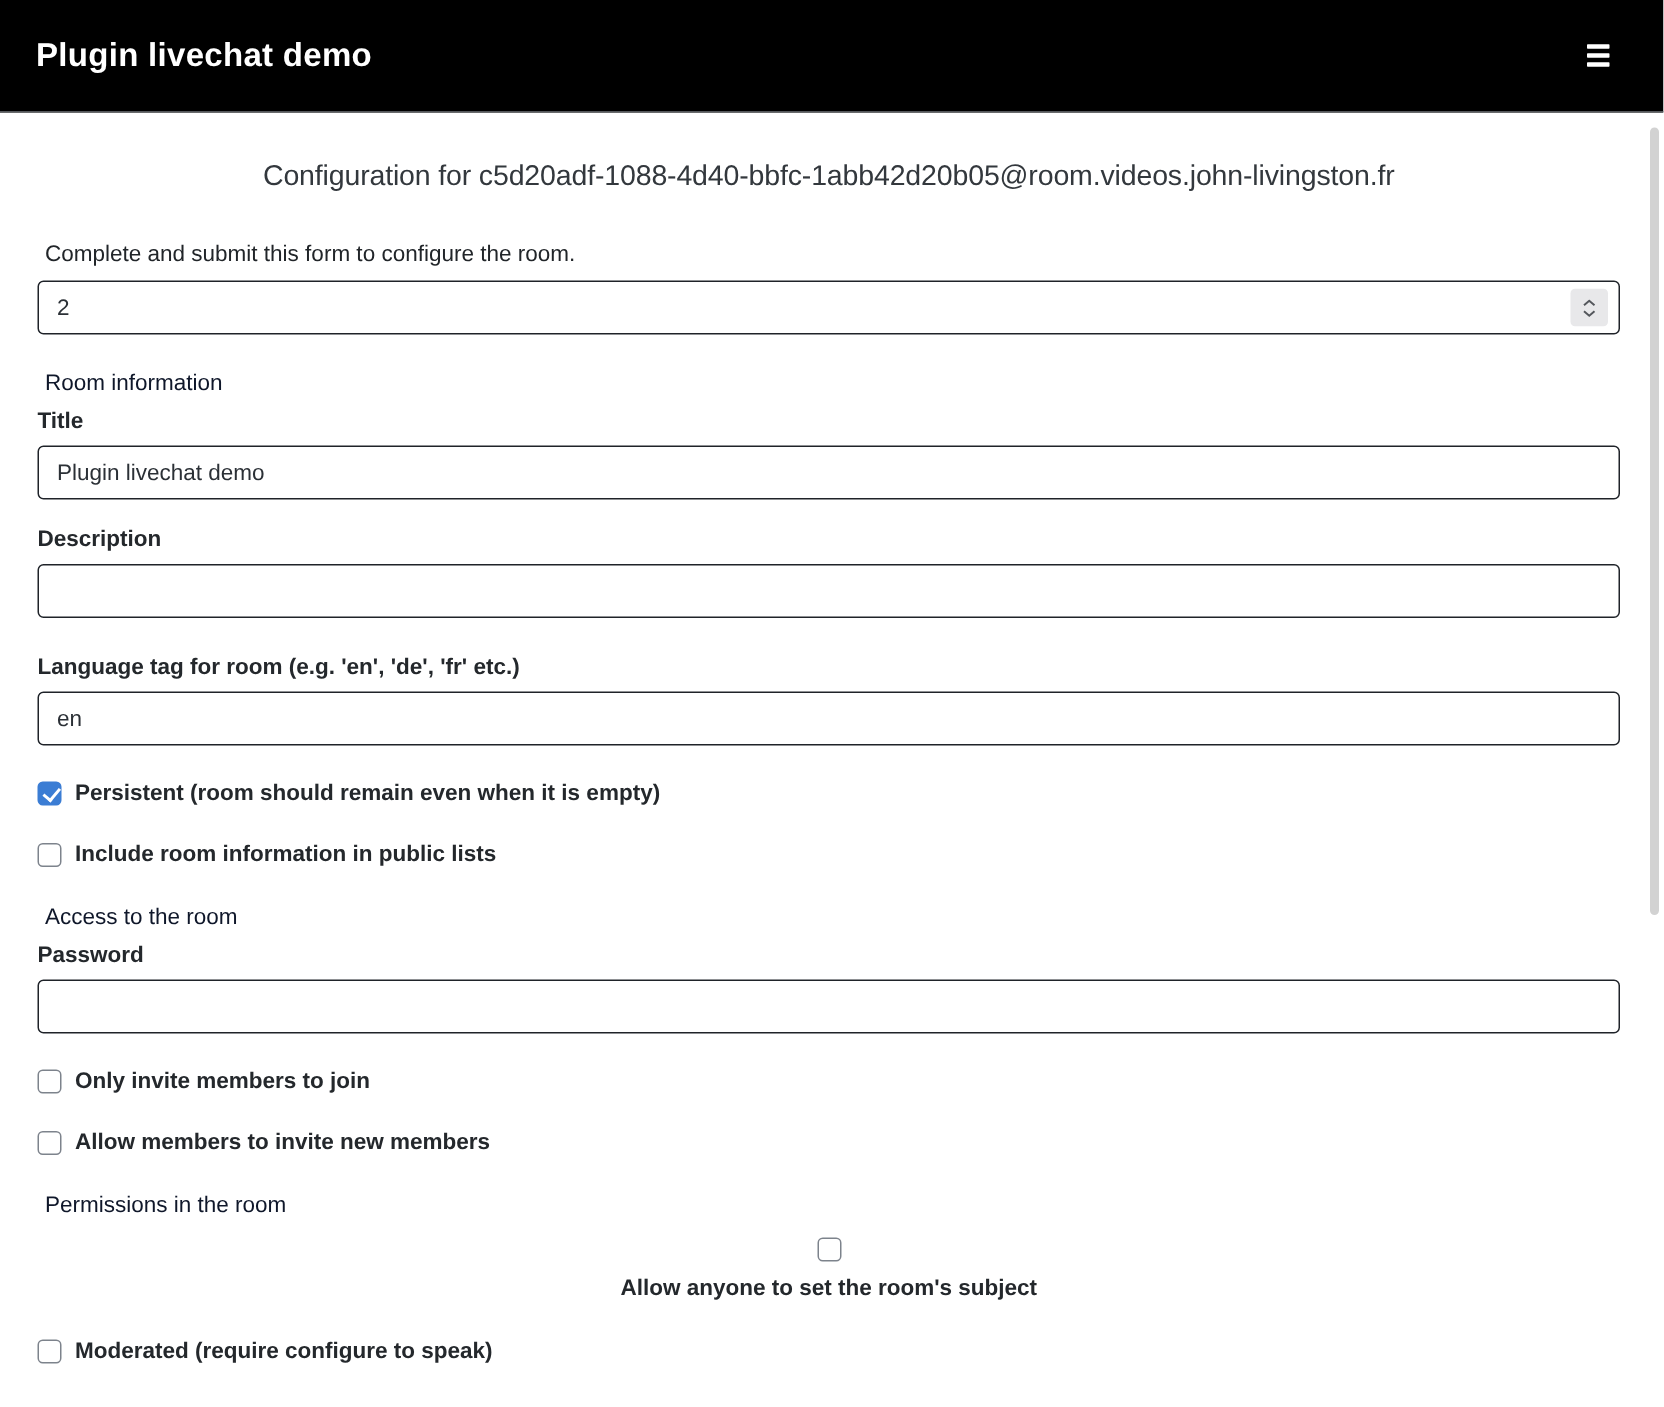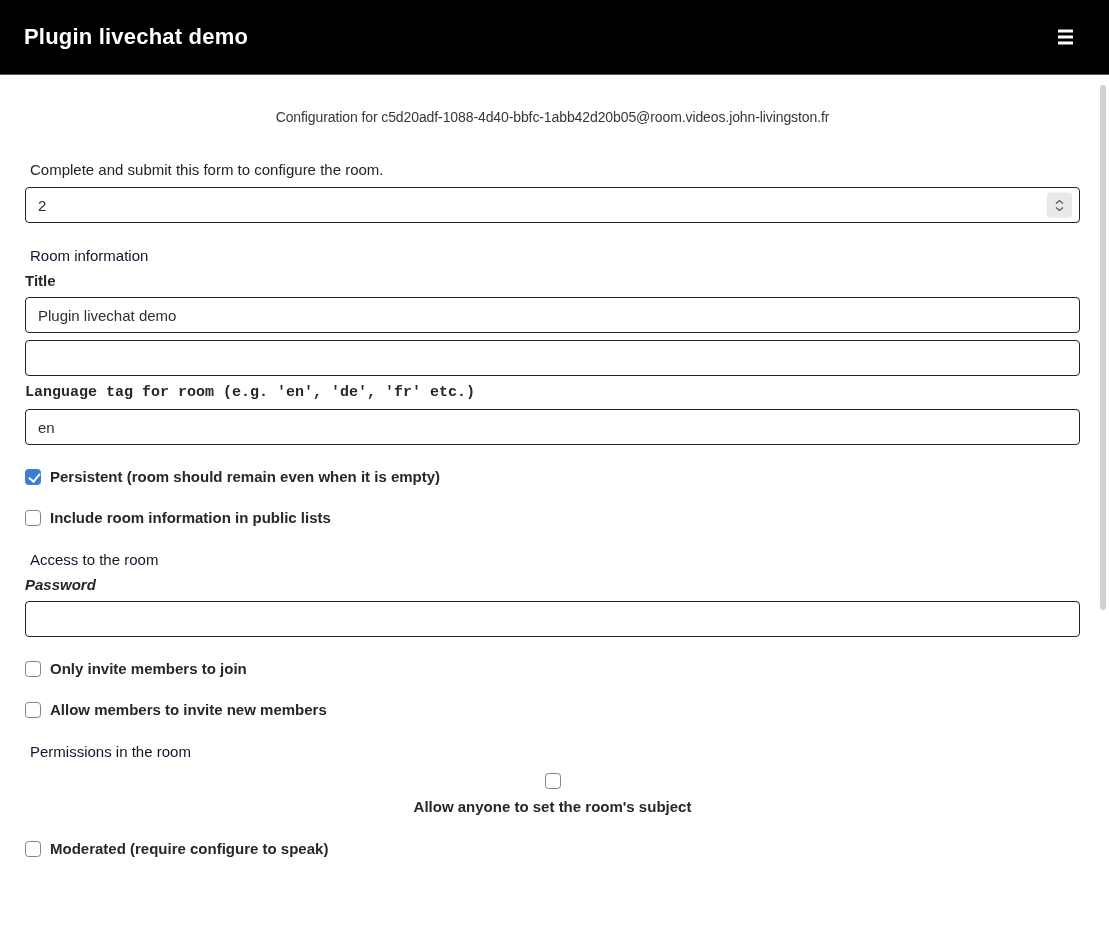--- a/index.html
+++ b/index.html
@@ -25,32 +25,32 @@
   .app-title{font-size:22px;font-weight:700;margin:0;letter-spacing:.2px;}
   .menu-btn{
     position:absolute;right:30px;top:50%;transform:translateY(-50%);
     background:transparent;border:none;padding:6px;cursor:pointer;
     display:flex;flex-direction:column;gap:3px;
   }
   .menu-btn span{display:block;width:15px;height:3px;background:#ffffff;border-radius:.5px;}
   
   main{padding:0 29px 30px 25px;}
   .page-heading{
-    margin:31px 0 0;font-size:14px;font-weight:400;color:#33383d;
+    margin:31px 0 0;font-size:19px;font-weight:400;color:#33383d;
     text-align:center;line-height:23px;letter-spacing:-0.1px;
   }
   .instructions{margin:32px 0 0 5px;line-height:17px;}
   .section-title{margin:24px 0 0 5px;line-height:17px;color:#0f172a;}
   .section-title.access{margin-top:25px;}
   .field-label{display:block;font-weight:700;line-height:18px;color:#24282c;}
   .lbl-slow{margin-top:24px;}
   .lbl-title{margin-top:8px;}
   .lbl-desc{margin-top:18px;}
-  .lbl-lang{margin-top:8px;font-family:Liberation Mono, monospace;}
-  .lbl-pass{margin-top:8px;font-style:italic;}
+  .lbl-lang{margin-top:24px;}
+  .lbl-pass{margin-top:8px;}
   .text-input{
     display:block;width:100%;height:36px;margin-top:7px;
     border:1px solid var(--input-border);border-radius:4px;
     padding:0 12px;font:inherit;color:#2b3036;background:#fff;outline:none;
   }
   .input-wrap{position:relative;margin-top:9px;}
   .input-wrap .text-input{margin-top:0;padding-right:44px;}
   .stepper{
     position:absolute;right:8px;top:50%;transform:translateY(-50%);
     width:25px;height:25px;background:#e8e8ea;border-radius:3px;
@@ -108,20 +108,21 @@
         <polyline points="1,1 4.5,4 8,1" fill="none" stroke="#54575c" stroke-width="1.3"></polyline>
       </svg>
     </div>
   </div>
 
   <div class="section-title">Room information</div>
 
   <label class="field-label lbl-title">Title</label>
   <input class="text-input" type="text" value="Plugin livechat demo" style="">
 
+  <label class="field-label lbl-desc">Description</label>
   <input class="text-input" type="text" value="" style="">
 
   <label class="field-label lbl-lang">Language tag for room (e.g. 'en', 'de', 'fr' etc.)</label>
   <input class="text-input" type="text" value="en" style="">
 
   <div class="check-row m23">
     <span class="checkbox checked"></span>
     <label class="check-label">Persistent (room should remain even when it is empty)</label>
   </div>
 

